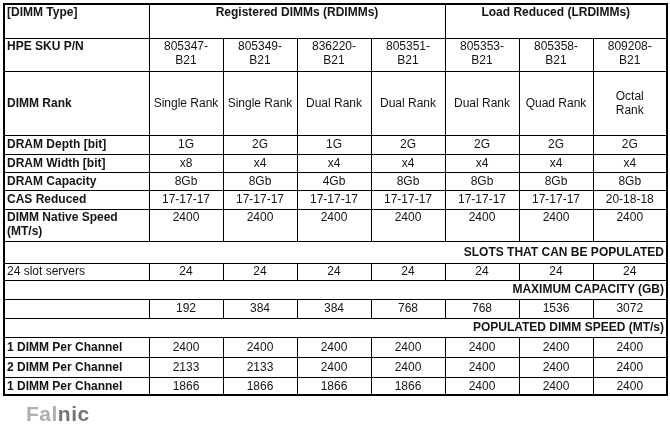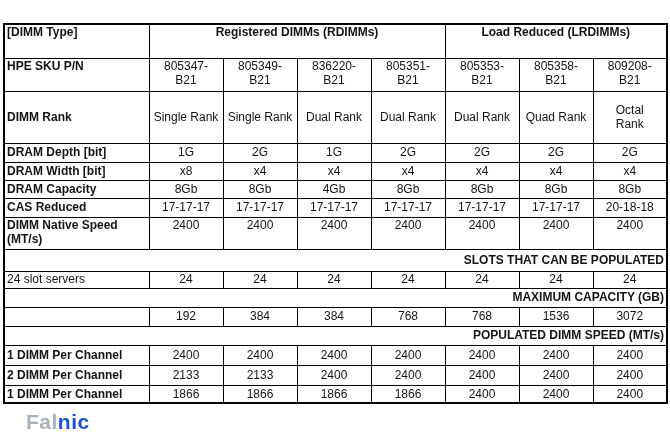--- a/index.html
+++ b/index.html
@@ -10,21 +10,20 @@
     color:#141414;
     overflow:hidden;
   }
   .page { width:670px; height:433px; box-sizing:border-box; padding:3px 0 0 3px; background:#ffffff; }
 
   table.spec {
     border-collapse:collapse;
     table-layout:fixed;
     width:663px;
     border:2px solid #000;
-    margin-top:20px;
   }
   table.spec td {
     border:1px solid #000;
     font-size:12px;
     line-height:1.22;
     padding:0 2px;
     overflow:hidden;
     vertical-align:middle;
     color:#141414;
   }
@@ -55,21 +54,21 @@
   tr.va-top td { vertical-align:top; }
 
   .logo { margin:7px 0 0 23px; }
   .logo .brand {
     font-size:21px;
     font-weight:bold;
     line-height:1;
     letter-spacing:0.5px;
   }
   .logo .brand .part-gray { color:#a9b1b8; }
-  .logo .brand .part-blue { color:#1d4ed8; }
+  .logo .brand .part-blue { color:#737373; }
 </style>
 </head>
 <body>
 
 <div class="page">
   <table class="spec">
     <colgroup>
       <col style="width:145px">
       <col style="width:74px">
         <col style="width:74px">
@@ -106,21 +105,21 @@
     </tr>
 
     <tr style="height:19px">
       <td class="label">DIMM Rank</td>
       <td class="data" style="padding:0">Single Rank</td>
       <td class="data" style="padding:0">Single Rank</td>
       <td class="data" style="padding:0">Dual Rank</td>
       <td class="data" style="padding:0">Dual Rank</td>
       <td class="data" style="padding:0">Dual Rank</td>
       <td class="data" style="padding:0">Quad Rank</td>
-      <td class="data" style="padding:11px">Octal Rank</td>
+      <td class="data" style="padding:17px">Octal Rank</td>
     </tr>
 
 
 
     <tr style="height:19px">
       <td class="label">DRAM Depth [bit]</td>
       <td class="data">1G</td>
       <td class="data">2G</td>
       <td class="data">1G</td>
       <td class="data">2G</td>

